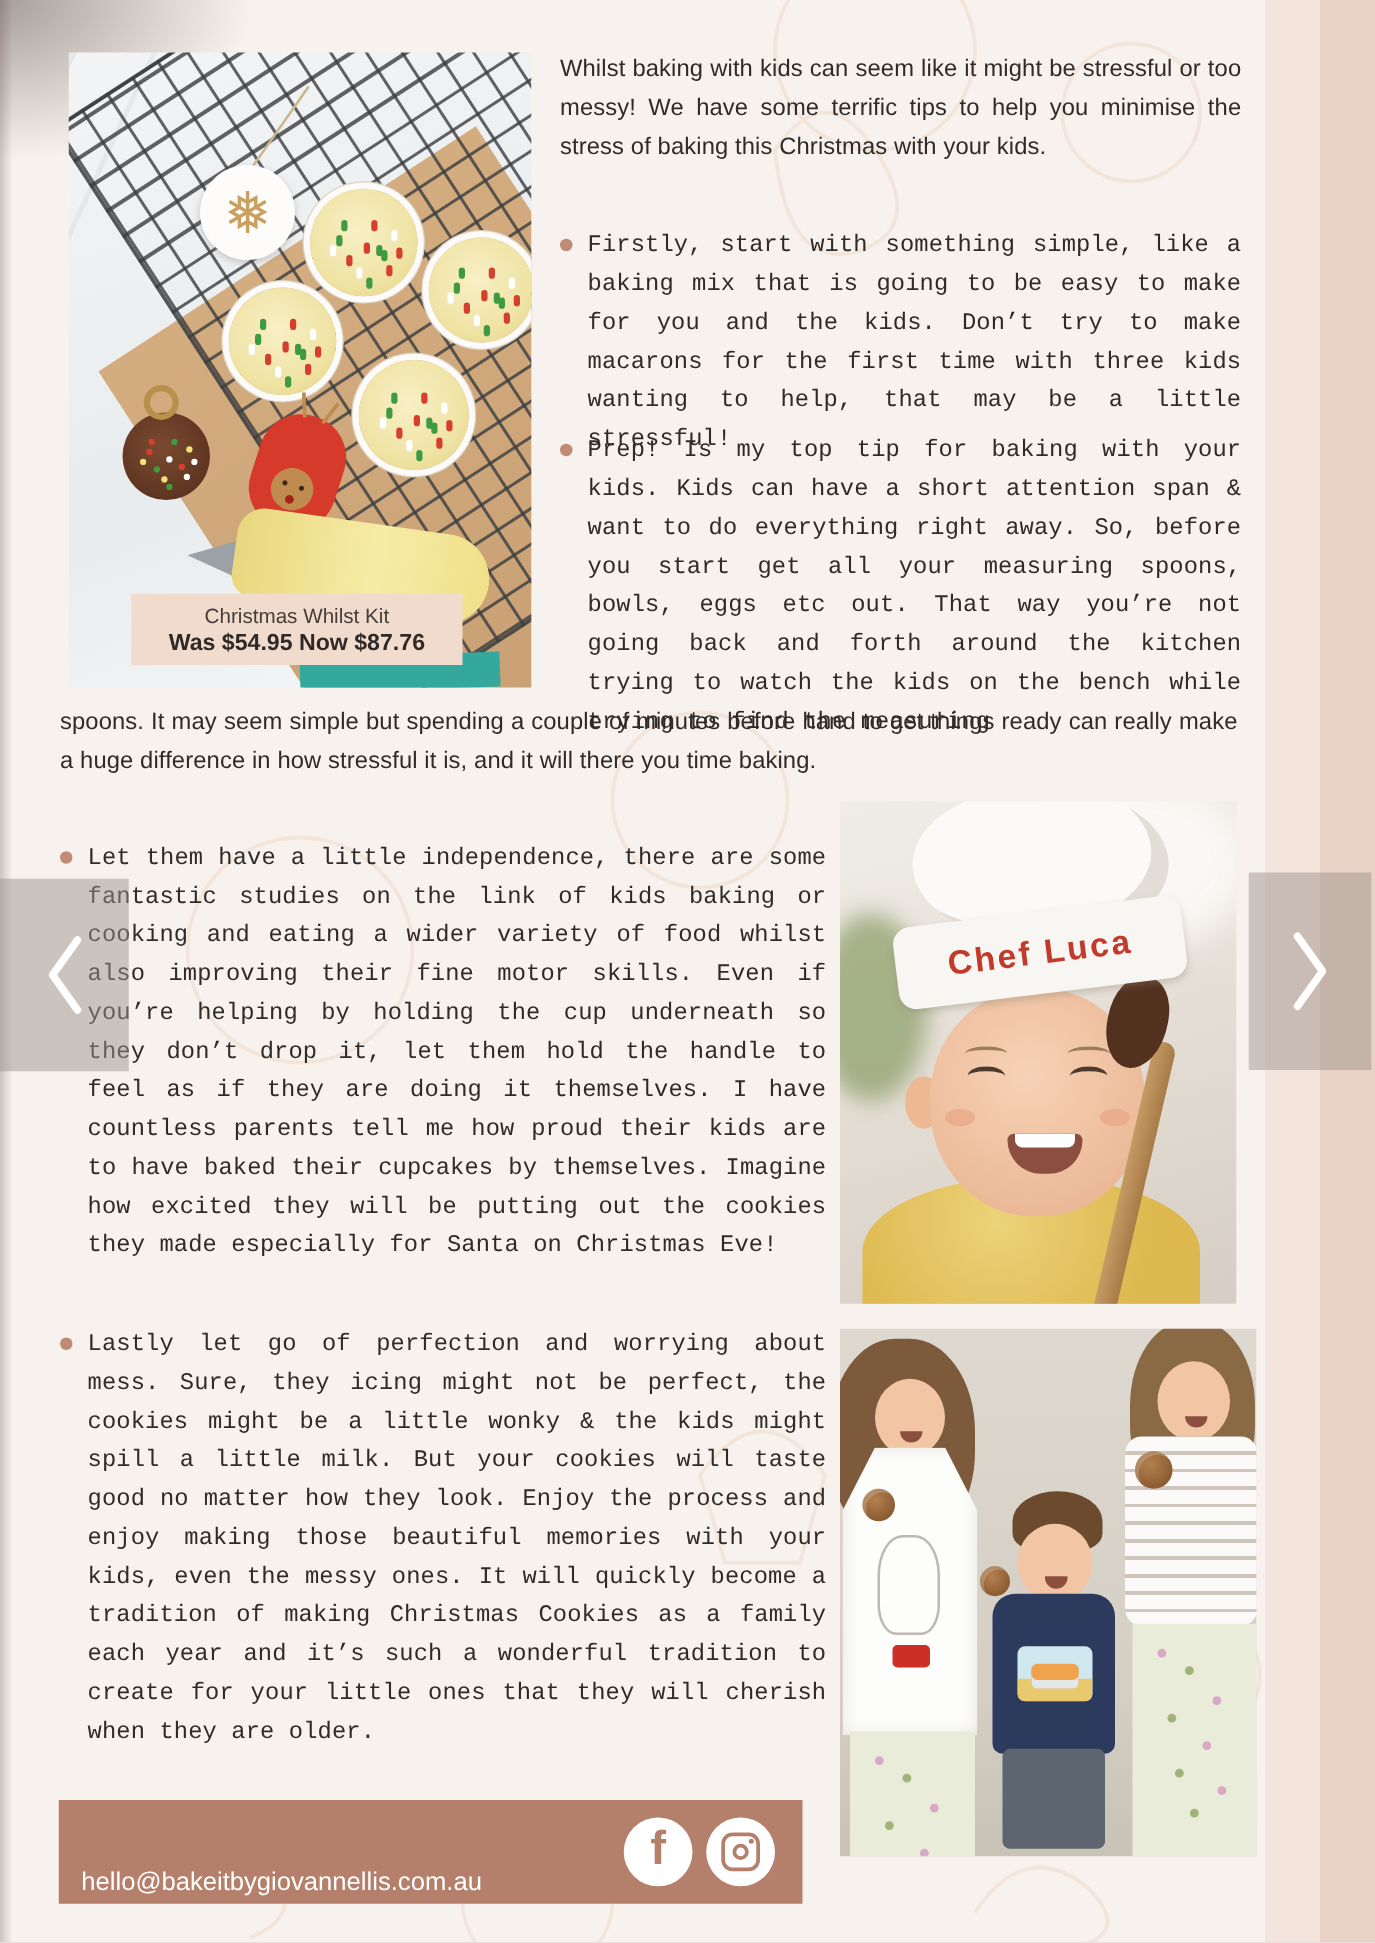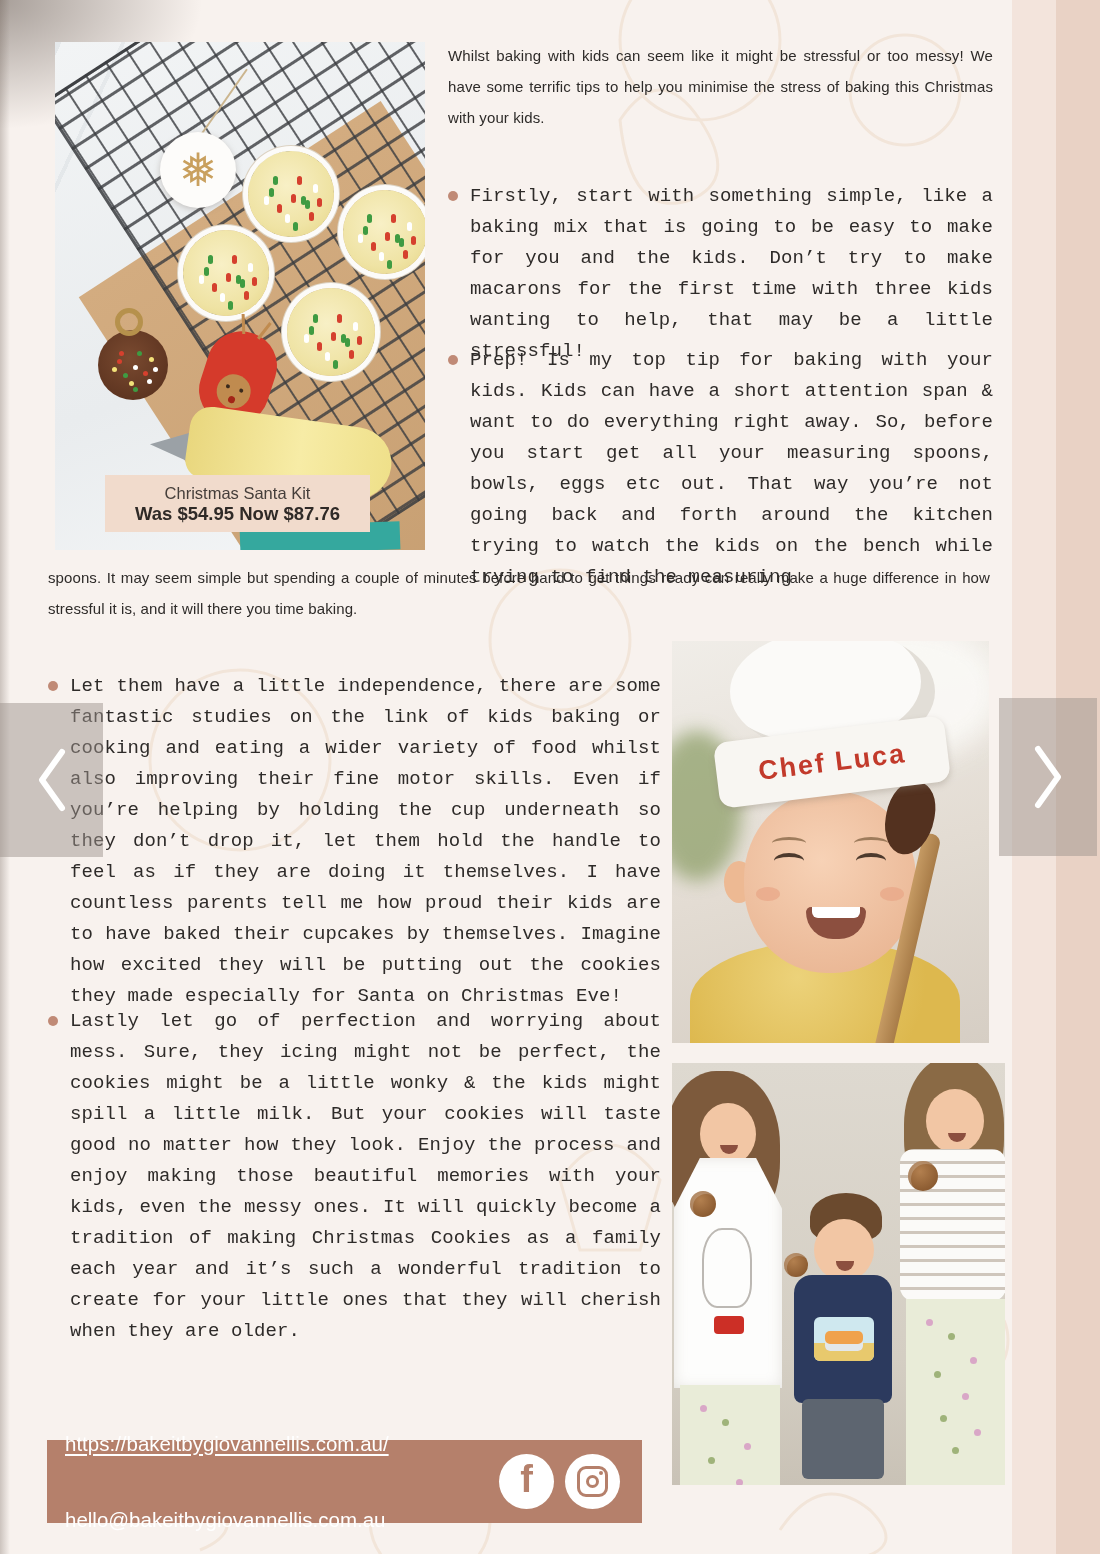--- a/index.html
+++ b/index.html
@@ -15,21 +15,21 @@
   .strip-dark  { position:absolute; top:0; left:1056px; width:44px; height:100%; background:#e9d2c5; }
   
   .watermark { position:absolute; inset:0; pointer-events:none; opacity:.75; }
   
   .corner-shadow { position:absolute; left:0; top:0; width:220px; height:140px;
     background:radial-gradient(ellipse at 0 0, rgba(70,58,50,.45), rgba(70,58,50,0) 65%); }
   .left-edge-shadow { position:absolute; left:0; top:0; width:10px; height:100%;
     background:linear-gradient(90deg, rgba(90,75,65,.28), rgba(90,75,65,0)); }
 
   
-  .para { position:absolute; font-size:15px; line-height:31px; text-align:justify; letter-spacing:.1px; }
+  .para { position:absolute; font-size:19px; line-height:31px; text-align:justify; letter-spacing:.1px; }
   .bullet-item { position:absolute; display:flex;font-family:Liberation Mono, monospace; }
   .bullet-dot { flex:0 0 10px; width:10px; height:10px; border-radius:50%; background:#c08a76; margin:10px 12px 0 0; }
   .bullet-text { font-size:19px; line-height:31px; text-align:justify; letter-spacing:.1px; }
   .outro { font-style:italic; text-align:left; }
 
   
   .photo { position:absolute; overflow:hidden; }
   .photo-cupcakes { left:55px; top:42px; width:370px; height:508px;
     background:
       linear-gradient(115deg, rgba(190,198,204,.25) 0 6px, transparent 6px 60px, rgba(190,198,204,.22) 60px 64px, transparent 64px),
@@ -215,21 +215,21 @@
         <div class="reindeer-eye" style="right:8px;"></div>
         <div class="reindeer-nose"></div>
       </div>
     </div>
 
     <div class="piping-tip"></div>
     <div class="piping-bag"></div>
     <div class="teal-strip"></div>
 
     <div class="caption-band">
-      <div class="caption-title">Christmas Santa Kit</div>
+      <div class="caption-title">Christmas Whilst Kit</div>
       <div class="caption-price">Was $54.95 Now $87.76</div>
     </div>
   </div>
 
   <div class="para" style="left:448px;top:40px;width:545px;">Whilst baking with kids can seem like it might be stressful or too messy! We have some terrific tips to help you minimise the stress of baking this Christmas with your kids.</div>
 
   <div class="bullet-item" style="left:448px;top:181px;width:545px;">
     <div class="bullet-dot"></div>
     <div class="bullet-text">Firstly, start with something simple, like a baking mix that is going to be easy to make for you and the kids. Don’t try to make macarons for the first time with three kids wanting to help, that may be a little stressful!</div>
   </div>
@@ -239,21 +239,21 @@
     <div class="bullet-text">Prep! Is my top tip for baking with your kids. Kids can have a short attention span &amp; want to do everything right away. So, before you start get all your measuring spoons, bowls, eggs etc out. That way you’re not going back and forth around the kitchen trying to watch the kids on the bench while trying to find the measuring</div>
   </div>
 
   <div class="para" style="left:48px;top:562px;width:942px;">spoons. It may seem simple but spending a couple of minutes before hand to get things ready can really make a huge difference in how stressful it is, and it will there you time baking.</div>
 
   <div class="bullet-item" style="left:48px;top:671px;width:613px;">
     <div class="bullet-dot"></div>
     <div class="bullet-text">Let them have a little independence, there are some fantastic studies on the link of kids baking or cooking and eating a wider variety of food whilst also improving their fine motor skills. Even if you’re helping by holding the cup underneath so they don’t drop it, let them hold the handle to feel as if they are doing it themselves. I have countless parents tell me how proud their kids are to have baked their cupcakes by themselves. Imagine how excited they will be putting out the cookies they made especially for Santa on Christmas Eve!</div>
   </div>
 
-  <div class="bullet-item" style="left:48px;top:1006px;width:613px;justify-content:space-between;">
+  <div class="bullet-item" style="left:48px;top:1060px;width:613px;justify-content:space-between;">
     <div class="bullet-dot"></div>
     <div class="bullet-text">Lastly let go of perfection and worrying about mess. Sure, they icing might not be perfect, the cookies might be a little wonky &amp; the kids might spill a little milk. But your cookies will taste good no matter how they look. Enjoy the process and enjoy making those beautiful memories with your kids, even the messy ones. It will quickly become a tradition of making Christmas Cookies as a family each year and it’s such a wonderful tradition to create for your little ones that they will cherish when they are older.</div>
   </div>
 
 
   <div class="photo photo-chef">
     <div class="window-glow"></div>
     <div class="plant-blur"></div>
     <div class="chef-shirt"></div>
     <div class="chef-ear"></div>
@@ -318,21 +318,20 @@
     </svg>
   </div>
   <div class="nav-overlay nav-right">
     <svg width="40" height="72" viewBox="0 0 40 72">
       <polyline points="10,8 30,36 10,64" fill="none" stroke="#ffffff" stroke-width="6" stroke-linecap="round" stroke-linejoin="round"></polyline>
     </svg>
   </div>
 
   <div class="link-box">
     <div class="link-lines">
-      <div class="link-url">https://bakeitbygiovannellis.com.au/</div>
       <div class="link-email">hello@bakeitbygiovannellis.com.au</div>
     </div>
     <div class="social">
       <div class="fb-circle">
           <span>f</span>
         </div>
       <div class="ig-circle">
         <div class="ig-square">
             <div class="ig-lens"></div>
             <div class="ig-dot"></div>

